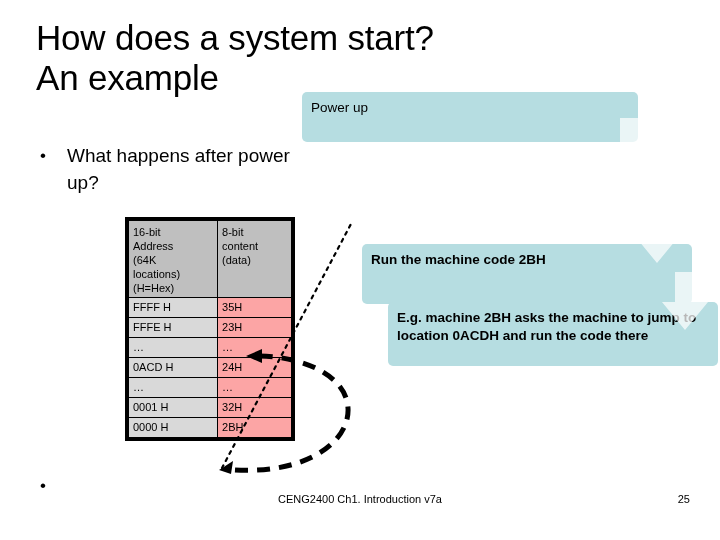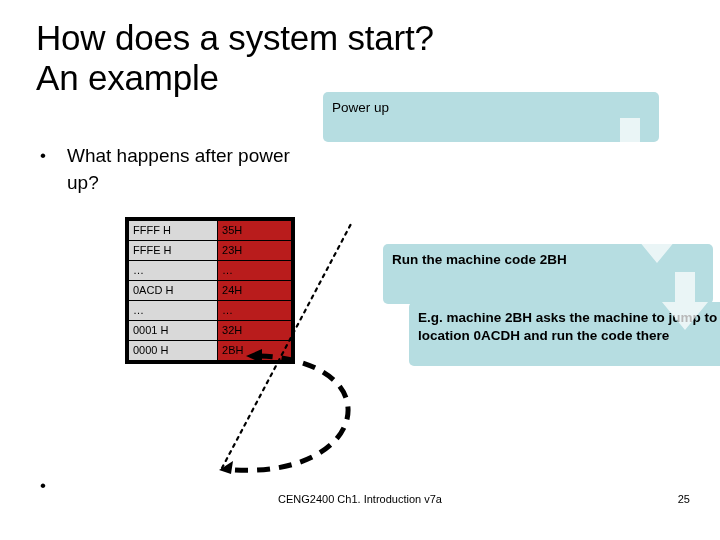--- a/index.html
+++ b/index.html
@@ -47,37 +47,36 @@
   #memtable td{
     border:1px solid #000;
     font-size:11px;
     line-height:14px;
     padding:2px 4px;
     vertical-align:top;
     height:20px;
     box-sizing:border-box;
   }
   #memtable td.addr{width:88px;background:#d9d9d9;}
-  #memtable td.data{width:73px;background:#b91c1c;}
+  #memtable td.data{width:73px;background:#fca5a5;}
   #memtable tr.hdr td{background:#bfbfbf;height:68px;vertical-align:top;padding-top:4px;}
   #memtable tr.hdr td.addr{background:#bfbfbf;}
   #memtable tr.hdr td.data{background:#bfbfbf;}
 
   
   .callout{
     position:absolute;
     background:#b6dde1;
     border-radius:5px;
     font-size:13.5px;
     font-weight:bold;
     line-height:17.5px;
     color:#000;
     padding:7px 9px;
     box-sizing:border-box;
-    margin-left:21px;
   }
   .callout.plain{font-weight:normal;}
 
   #cal-power{left:302px;top:92px;width:336px;height:50px;}
   #cal-get{left:333px;top:155px;width:334px;height:62px;}
   #cal-run{left:362px;top:244px;width:330px;height:60px;}
   #cal-eg{left:388px;top:302px;width:330px;height:64px;}
 
   
   .downarrow{
@@ -116,20 +115,34 @@
   </div>
 
   <div id="bullet2">
     <span class="bul">•</span>
     <span class="txt"></span>
   </div>
 
   <div id="memtable">
     <table>
       <tbody>
+          <tr class="hdr">
+        <td class="addr">
+          <span>16-bit</span><br>
+          <span>Address</span><br>
+          <span>(64K</span><br>
+          <span>locations)</span><br>
+          <span>(H=Hex)</span>
+        </td>
+        <td class="data">
+          <span>8-bit</span><br>
+          <span>content</span><br>
+          <span>(data)</span>
+        </td>
+      </tr>
       <tr>
         <td class="addr">FFFF H</td>
         <td class="data">35H</td>
       </tr>
       <tr>
         <td class="addr">FFFE H</td>
         <td class="data">23H</td>
       </tr>
       <tr>
         <td class="addr">…</td>

